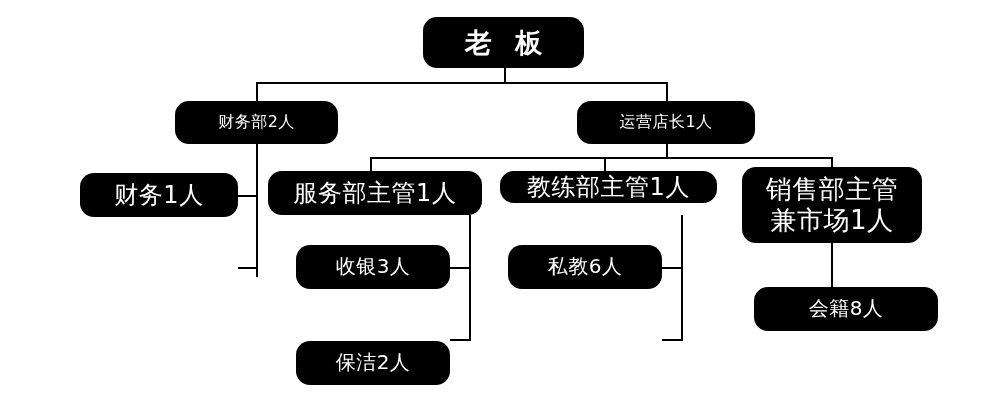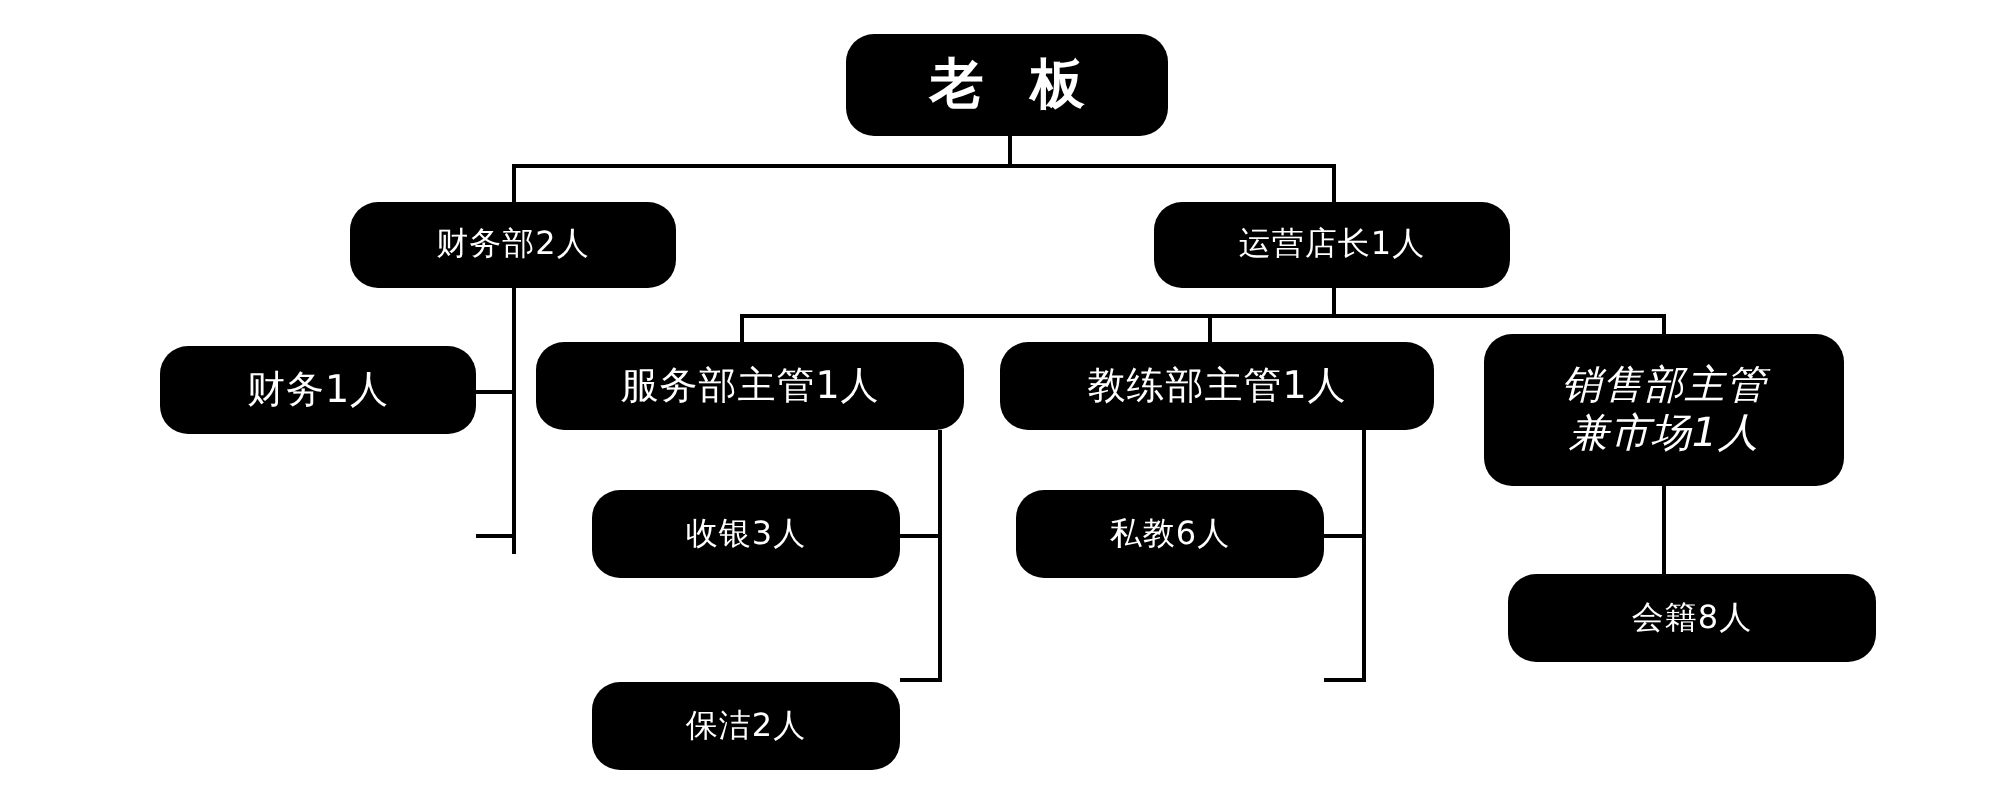--- a/index.html
+++ b/index.html
@@ -38,29 +38,28 @@
   .node.root {
     font-size: 27px;
     font-weight: bold;
     letter-spacing: 7px;
     text-indent: 7px;
   }
   .node.lvl2 {
     font-size: 16px;
   }
   .node.lvl3 {
-    font-size: 19px;
+    font-size: 24px;
     text-align: right;
   }
   .node.lvl3-two-line {
-    font-size: 20px;
-    font-style: italic;
+    font-size: 26px;
   }
   .node.lvl4 {
-    font-size: 16px;
+    font-size: 20px;
   }
   .connector {
     position: absolute;
     background: #000000;
     z-index: 1;
   }
   .connector.v { width: 2px; }
   .connector.h { height: 2px; }
 </style>
 </head>
@@ -110,21 +109,21 @@
 
   <div class="node lvl3" style="left:80px; top:173px; width:158px; height:44px;">
     <span class="label">财务1人</span>
   </div>
 
 
   <div class="node lvl3" style="left:268px; top:171px; width:214px; height:44px;">
     <span class="label">服务部主管1人</span>
   </div>
 
-  <div class="node lvl3" style="left:500px; top:171px; width:217px; height:44px;">
+  <div class="node lvl3" style="left:500px; top:171px; width:217px; height:32px;">
     <span class="label">教练部主管1人</span>
   </div>
 
   <div class="node lvl3-two-line" style="left:742px; top:167px; width:180px; height:76px;">
     <span class="label">销售部主管
 兼市场1人</span>
   </div>
 
   <div class="node lvl4" style="left:296px; top:245px; width:154px; height:44px;">
     <span class="label">收银3人</span>

